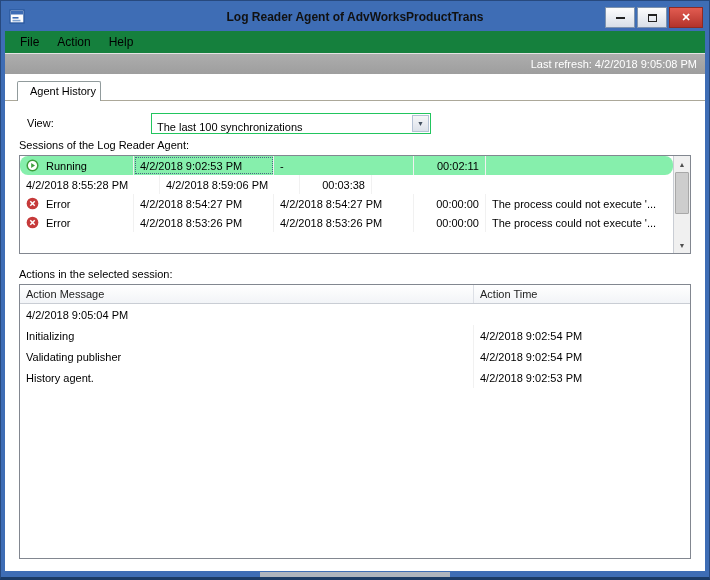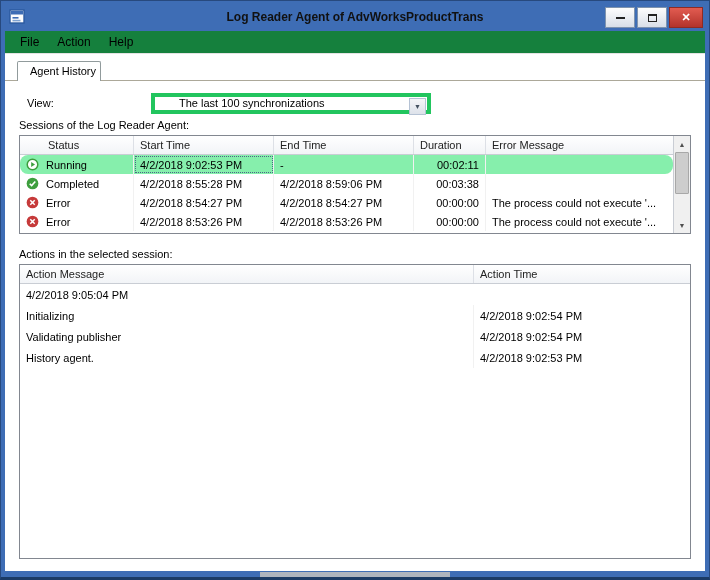--- a/index.html
+++ b/index.html
@@ -78,22 +78,22 @@
     border-top-left-radius: 2px; border-top-right-radius: 2px;
   }
 
   .inner { flex: 1; display: flex; flex-direction: column; padding: 10px 14px 10px 14px; overflow: hidden; }
 
   
   .view-row { flex: 0 0 24px; display: flex; align-items: center; }
   .view-label { width: 132px; padding-left: 8px; }
   .combobox {
     width: 280px; height: 21px;
-    border: 4px solid #22c55e; background: #fff;
-    display: flex; align-items: flex-start; padding-left: 19px;
+    border: 1px solid #22c55e; background: #fff;
+    display: flex; align-items: flex-end;
   }
   .combobox .combo-text { flex: 1; padding: 0 5px; white-space: nowrap; overflow: hidden; }
   .combo-btn {
     width: 17px; height: 17px; margin: 1px;
     background: linear-gradient(#F5F6F8, #DDE2EA);
     border: 1px solid #B5C2D4;
     display: flex; align-items: center; justify-content: center;
     font-size: 7px; color: #44515F;
   }
 
@@ -174,20 +174,23 @@
   </div>
 
   <div class="window-body">
 
     <div class="menubar">
       <span class="menu-item">File</span>
       <span class="menu-item">Action</span>
       <span class="menu-item">Help</span>
     </div>
 
+    <div class="statusstrip">
+      <span>Last refresh: 4/2/2018 9:05:08 PM</span>
+    </div>
 
     <div class="content">
 
       <div class="tabrow">
         <div class="tab">Agent History</div>
       </div>
 
       <div class="inner">
 
         <div class="view-row">
@@ -199,50 +202,36 @@
               </span>
           </div>
         </div>
 
         <div class="section-label">
           <span>Sessions of the Log Reader Agent:</span>
         </div>
 
         <div class="tbl sessions-tbl">
           <div class="tbl-main">
-            <div class="thead">
-              <div class="th c-status">Status</div>
-              <div class="th c-start">Start Time</div>
-              <div class="th c-end">End Time</div>
-              <div class="th c-dur">Duration</div>
-              <div class="th c-err">Error Message</div>
-            </div>
 
             <div class="trow selected">
               <div class="td c-status">
                 <svg class="status-icon" viewBox="0 0 14 14">
                   <circle cx="7" cy="7" r="5.7" fill="#fff" stroke="#3D9E3D" stroke-width="1.6"></circle>
                   <path d="M5.6 4.4 L9.7 7 L5.6 9.6 Z" fill="#3D9E3D"></path>
                 </svg>
                 <span>Running</span>
               </div>
               <div class="td c-start focus-cell">4/2/2018 9:02:53 PM</div>
               <div class="td c-end">-</div>
               <div class="td c-dur">00:02:11</div>
               <div class="td c-err"></div>
             </div>
 
             <div class="trow">
-              <div class="td c-status">
-                <svg class="status-icon" viewBox="0 0 14 14">
-                  <circle cx="7" cy="7" r="6.3" fill="#3D9E3D"></circle>
-                  <path d="M4 7.2 L6.1 9.3 L10 4.9" stroke="#fff" stroke-width="1.7" fill="none"></path>
-                </svg>
-                <span>Completed</span>
-              </div>
               <div class="td c-start">4/2/2018 8:55:28 PM</div>
               <div class="td c-end">4/2/2018 8:59:06 PM</div>
               <div class="td c-dur">00:03:38</div>
               <div class="td c-err"></div>
             </div>
 
             <div class="trow">
               <div class="td c-status">
                 <svg class="status-icon" viewBox="0 0 14 14">
                   <circle cx="7" cy="7" r="6.3" fill="#C63A3A"></circle>

